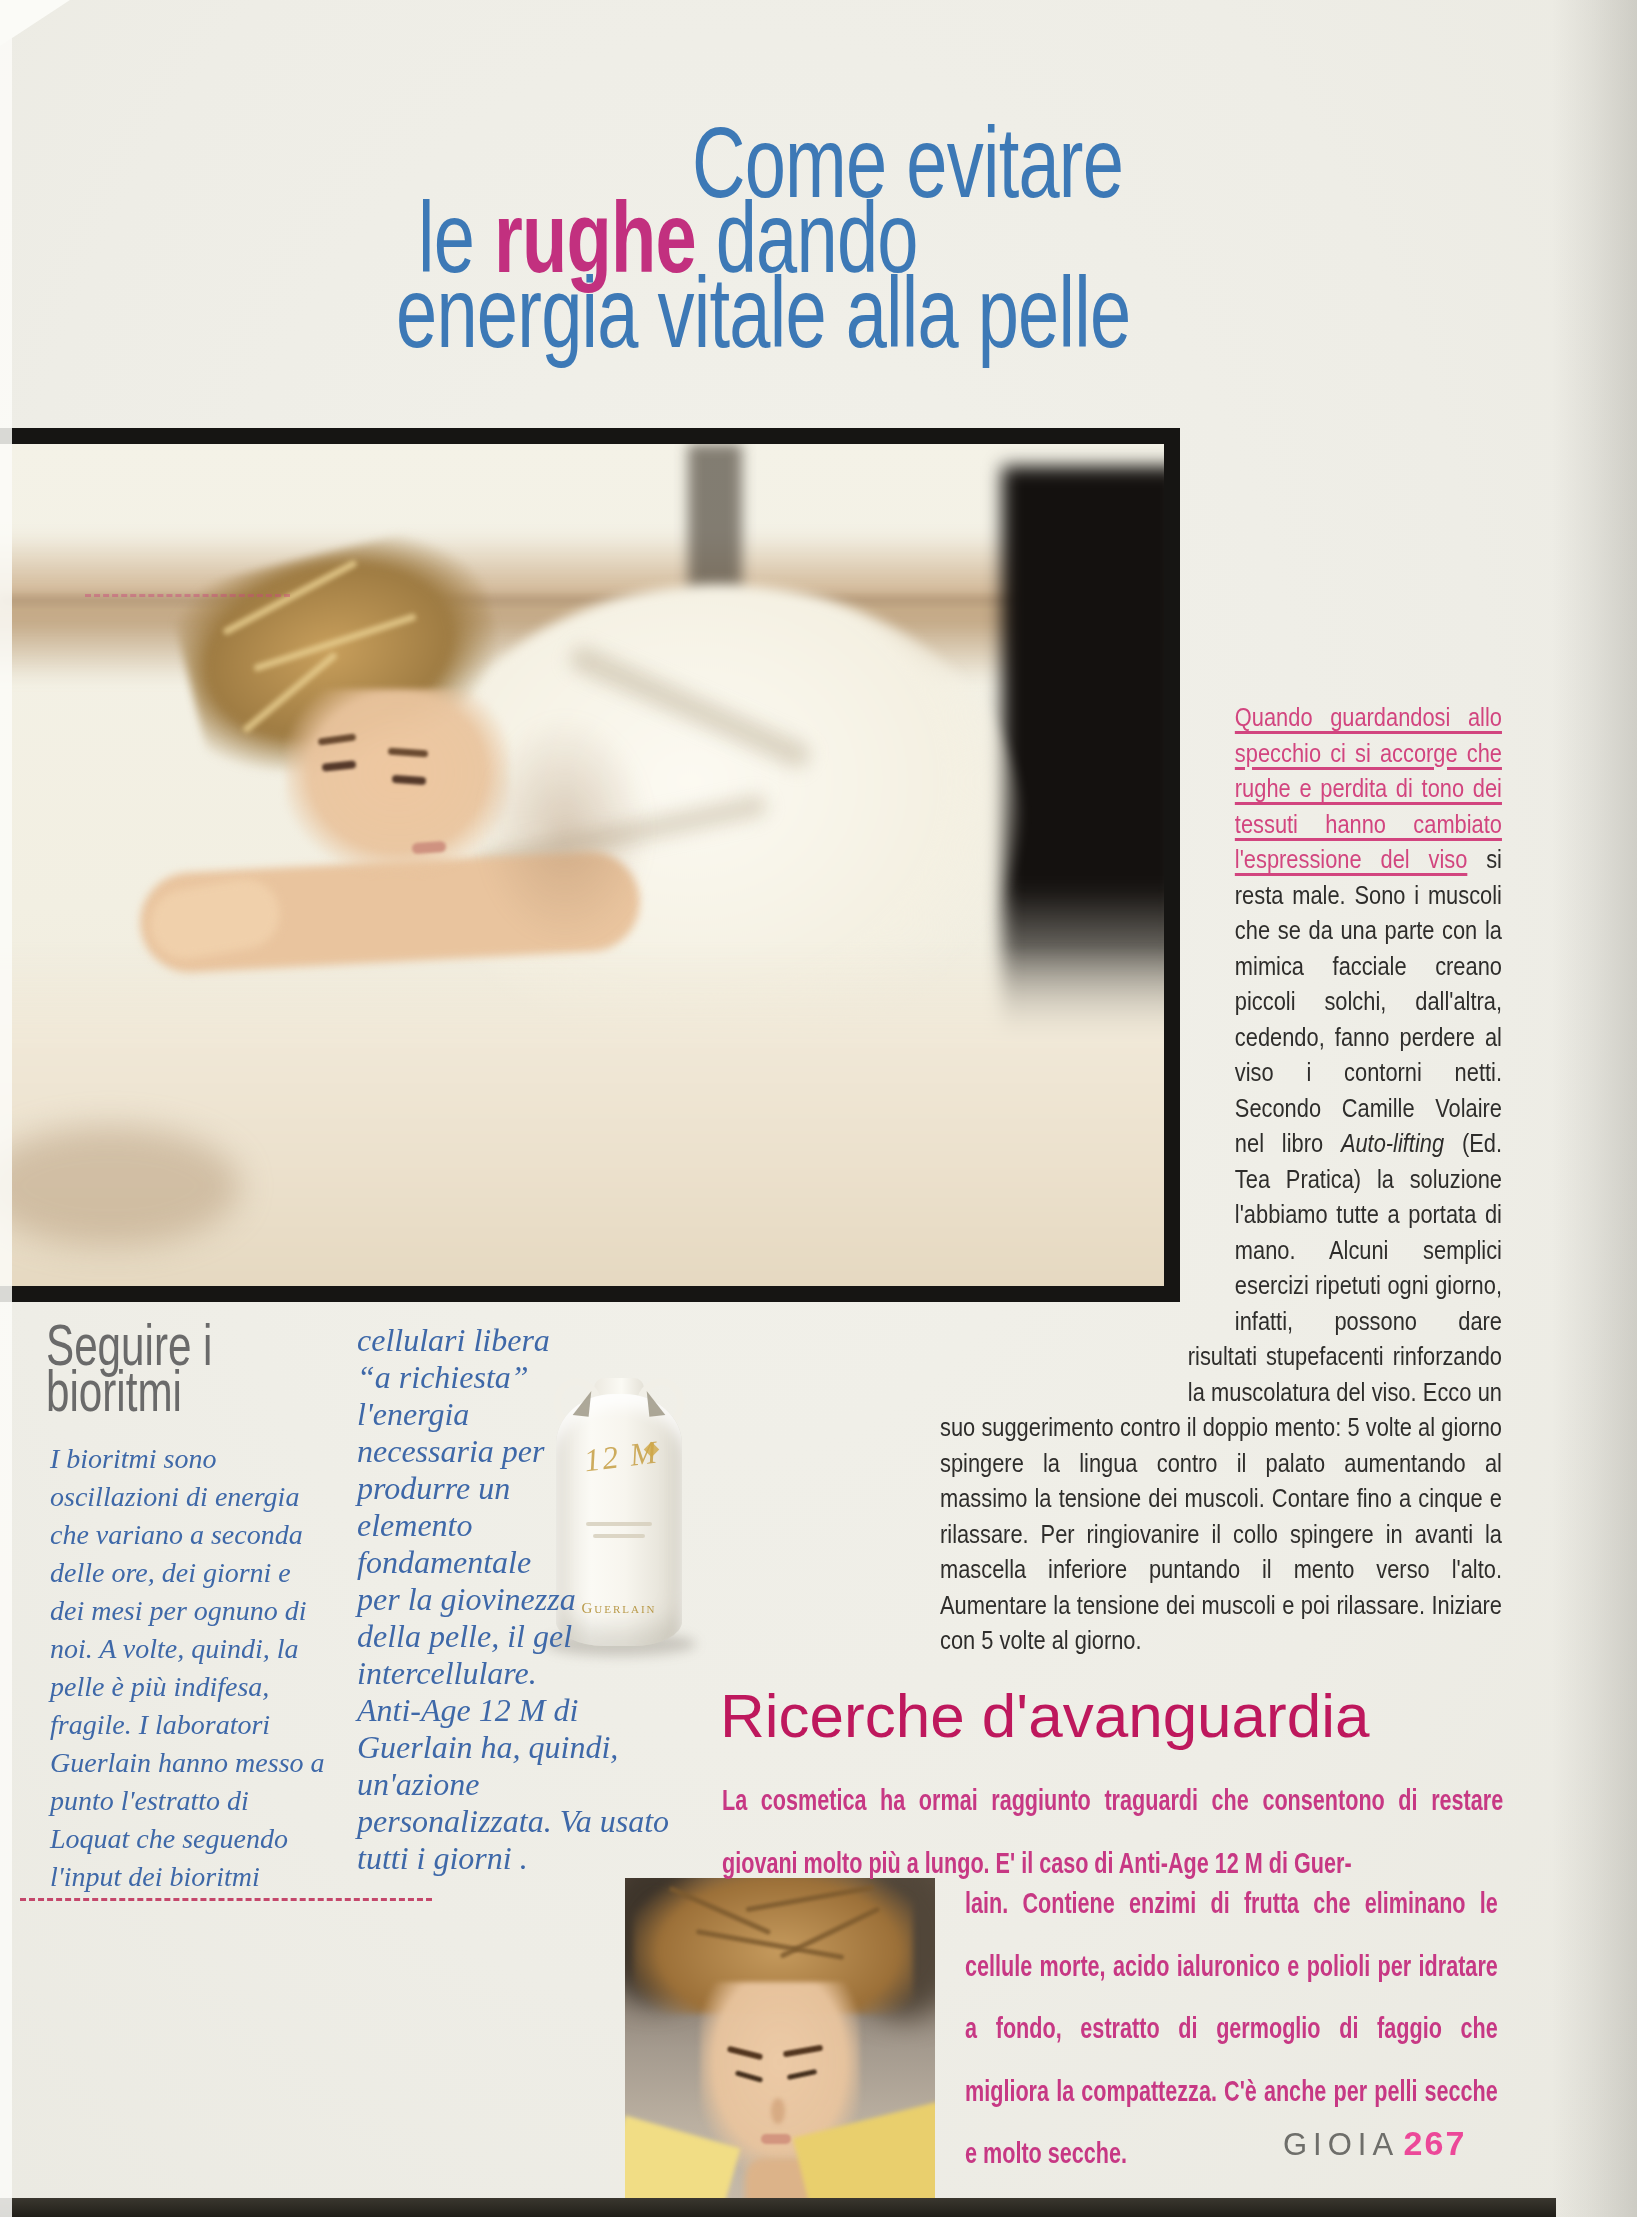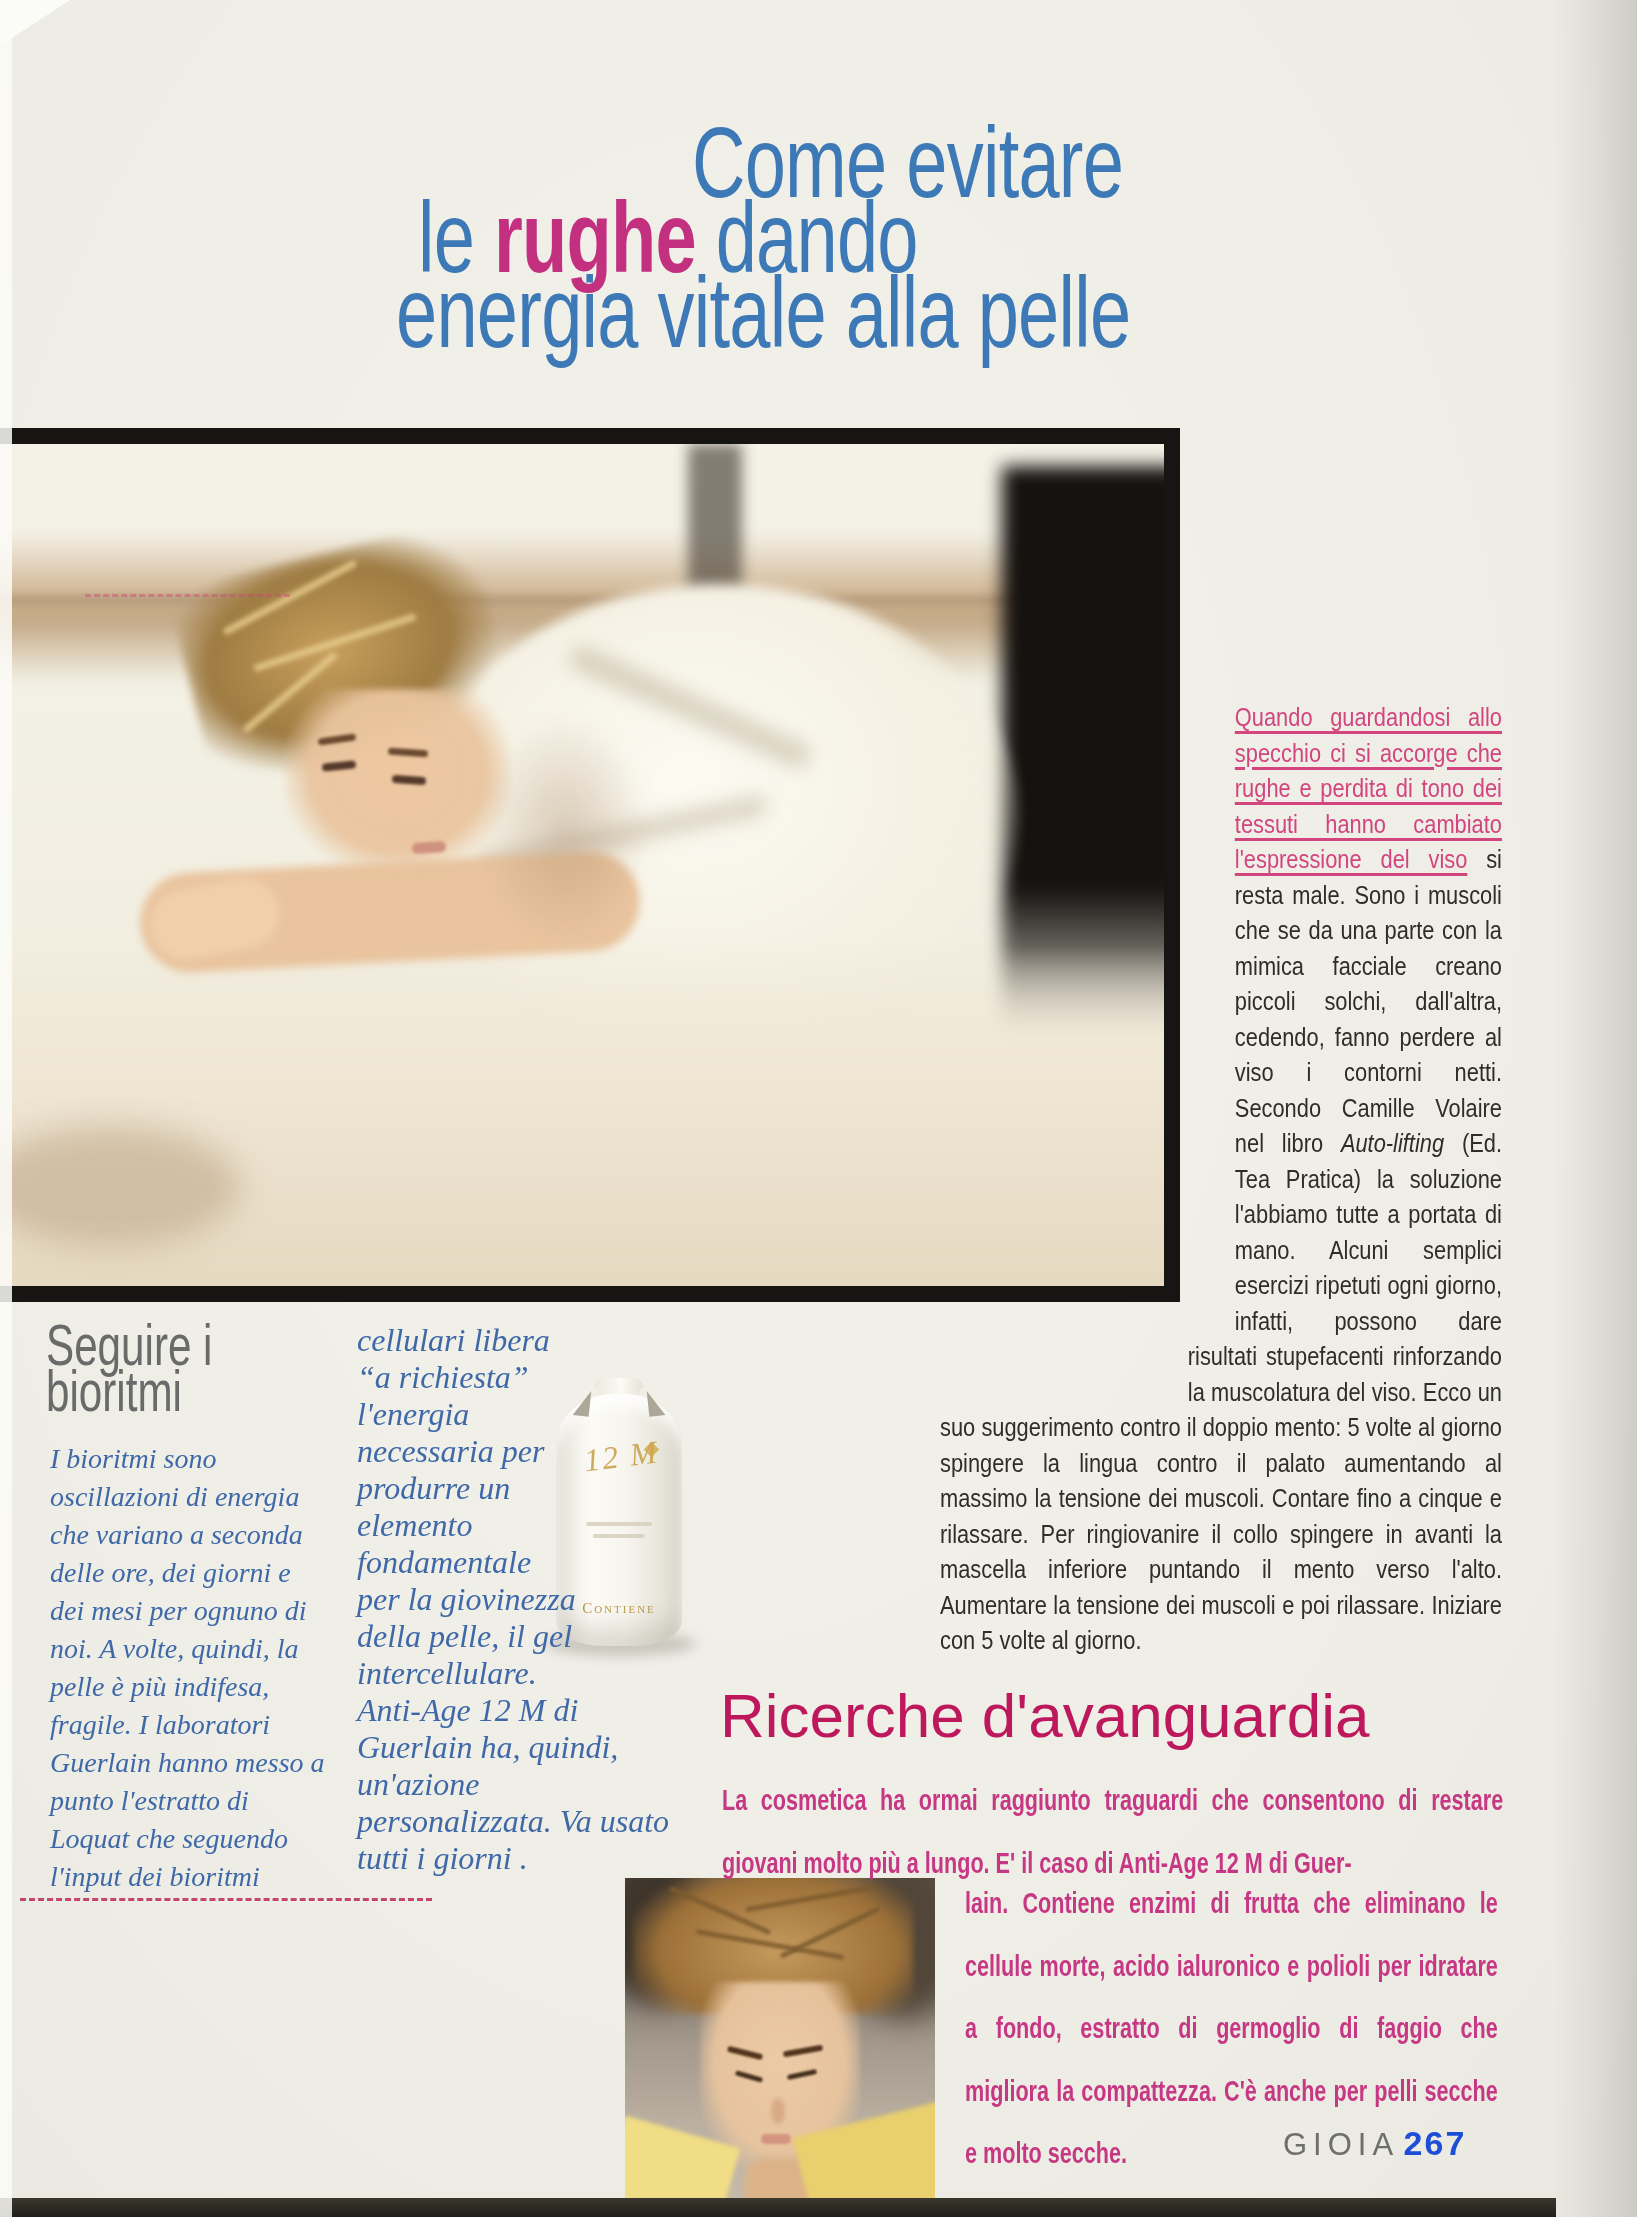--- a/index.html
+++ b/index.html
@@ -137,21 +137,21 @@
   .bl2{left:162px;top:194px;width:30px;transform:rotate(-12deg);}
   .bp-nose{left:146px;top:220px;width:14px;height:26px;background:rgba(200,150,108,.55);border-radius:50%;filter:blur(2px);}
   .bp-lips{left:136px;top:256px;width:30px;height:10px;background:#d3957f;border-radius:5px;filter:blur(1px);}
   .bp-neck{left:120px;top:280px;width:80px;height:60px;background:#dcb389;filter:blur(3px);border-radius:20px;}
   .bp-collar-l{left:-16px;top:252px;width:120px;height:100px;background:#f1dd85;transform:rotate(16deg);filter:blur(2px);}
   .bp-collar-r{right:-20px;top:240px;width:150px;height:120px;background:#e9cf6d;transform:rotate(-14deg);filter:blur(2px);}
 
   
   .folio{left:1283px;top:2124px;z-index:8;white-space:nowrap;}
   .folio .mag{font-size:31px;color:#6e6e6a;letter-spacing:6px;}
-  .folio .num{font-size:34px;font-weight:bold;color:#1d4ed8;letter-spacing:2px;text-align:right;}
+  .folio .num{font-size:34px;font-weight:bold;color:#ec4899;letter-spacing:2px;text-align:right;}
 </style>
 </head>
 <body>
 
 <div class="abs right-page-edge"></div>
 <div class="abs bottom-strip"></div>
 <div class="abs left-page-edge"></div>
 <div class="abs corner-wedge"></div>
 
 <div class="abs headline-line" id="hl1">Come evitare</div>
@@ -228,21 +228,21 @@
   <div class="abs bottle-neck"></div>
   <div class="abs handle-arc haL"></div>
   <div class="abs handle-arc haR"></div>
   <div class="abs bottle-body"></div>
   <div class="abs bottle-hole hL"></div>
   <div class="abs bottle-hole hR"></div>
   <div class="abs bottle-emboss">12 M</div>
   <div class="abs bottle-spark"></div>
   <div class="abs bottle-microtext mt1"></div>
   <div class="abs bottle-microtext mt2"></div>
-  <div class="abs bottle-brand">Contiene</div>
+  <div class="abs bottle-brand">Guerlain</div>
 </div>
 
 <div class="abs research-heading">Ricerche d'avanguardia</div>
 <div class="abs research-p rp1">La cosmetica ha ormai raggiunto traguardi che consentono di restare giovani molto più a lungo. E' il caso di Anti-Age 12 M di Guer-</div>
 <div class="abs research-p rp2">lain. Contiene enzimi di frutta che eliminano le cellule morte, acido ialuronico e polioli per idratare a fondo, estratto di germoglio di faggio che migliora la compattezza. C'è anche per pelli secche e molto secche.</div>
 
 <div class="abs bottom-photo">
   <div class="abs bp-corner-l"></div>
   <div class="abs bp-corner-r"></div>
   <div class="abs bp-hair"></div>

